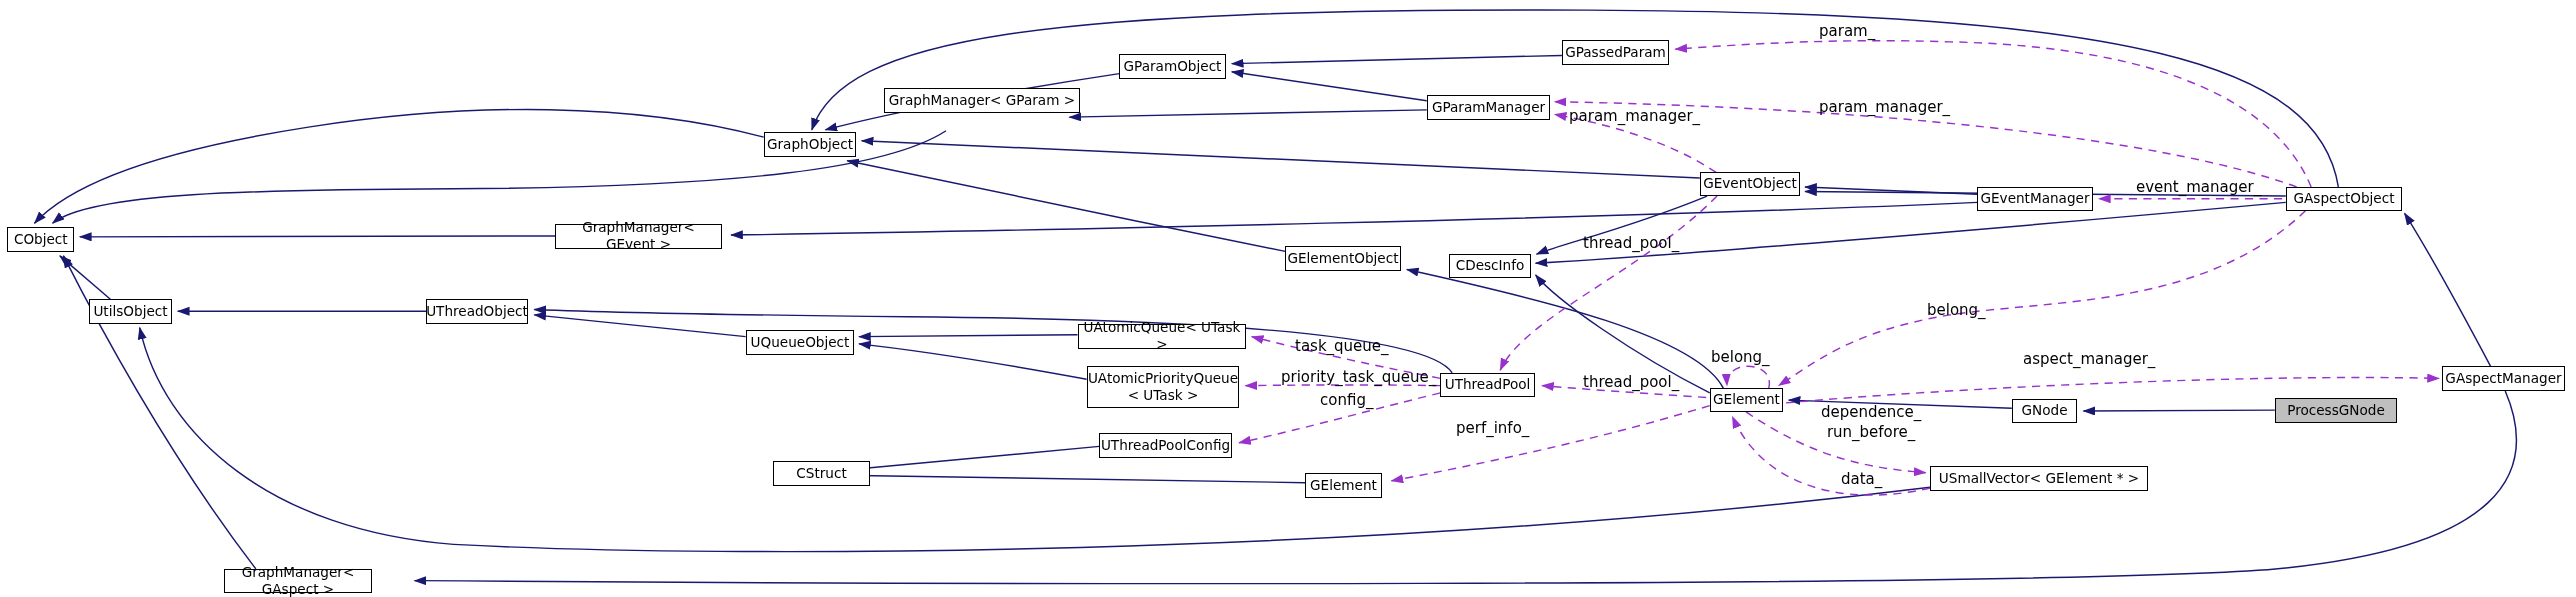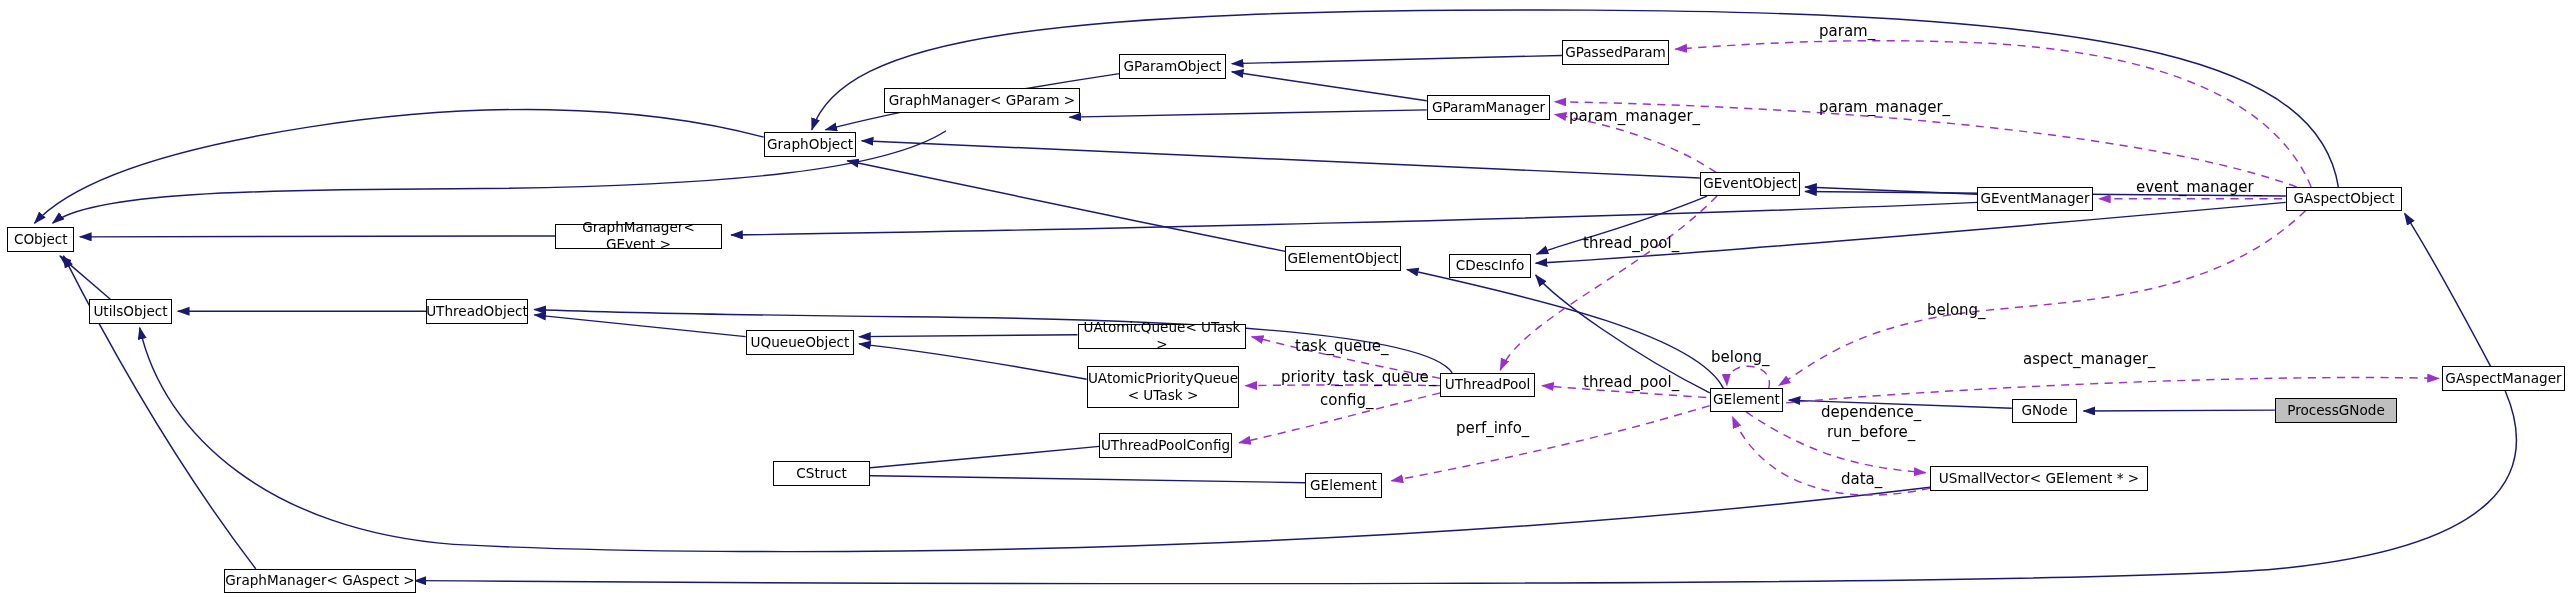--- a/index.html
+++ b/index.html
@@ -104,21 +104,21 @@
   <div class="node" style="left:1449px;top:254px;width:82px;height:23.6px">CDescInfo</div>
   <div class="node" style="left:1700px;top:172px;width:100px;height:23.6px">GEventObject</div>
   <div class="node" style="left:1977px;top:187px;width:116px;height:23.6px">GEventManager</div>
   <div class="node" style="left:2286px;top:187px;width:116px;height:23.6px">GAspectObject</div>
   <div class="node" style="left:1440px;top:373px;width:95px;height:23.6px">UThreadPool</div>
   <div class="node" style="left:1710px;top:388px;width:73px;height:23.6px">GElement</div>
   <div class="node" style="left:2012px;top:399px;width:65px;height:23.6px">GNode</div>
   <div class="node hl" style="left:2275px;top:398px;width:122px;height:24.5px">ProcessGNode</div>
   <div class="node" style="left:2442px;top:366px;width:123px;height:24.5px">GAspectManager</div>
   <div class="node" style="left:1930px;top:466px;width:218px;height:24.5px">USmallVector&lt; GElement * &gt;</div>
-  <div class="node" style="left:224px;top:569px;width:192px;height:23.6px">GraphManager&lt; GAspect &gt;</div>
+  <div class="node" style="left:224px;top:569px;width:148px;height:23.6px">GraphManager&lt; GAspect &gt;</div>
 
   <div class="elabel" style="left:1819px;top:22px">param_</div>
   <div class="elabel" style="left:1819px;top:98px">param_manager_</div>
   <div class="elabel" style="left:1569px;top:107px">param_manager_</div>
   <div class="elabel" style="left:2136px;top:178px">event_manager_</div>
   <div class="elabel" style="left:1583px;top:234px">thread_pool_</div>
   <div class="elabel" style="left:1583px;top:373px">thread_pool_</div>
   <div class="elabel" style="left:1295px;top:337px">task_queue_</div>
   <div class="elabel" style="left:1281px;top:368px">priority_task_queue_</div>
   <div class="elabel" style="left:1320px;top:391px">config_</div>

